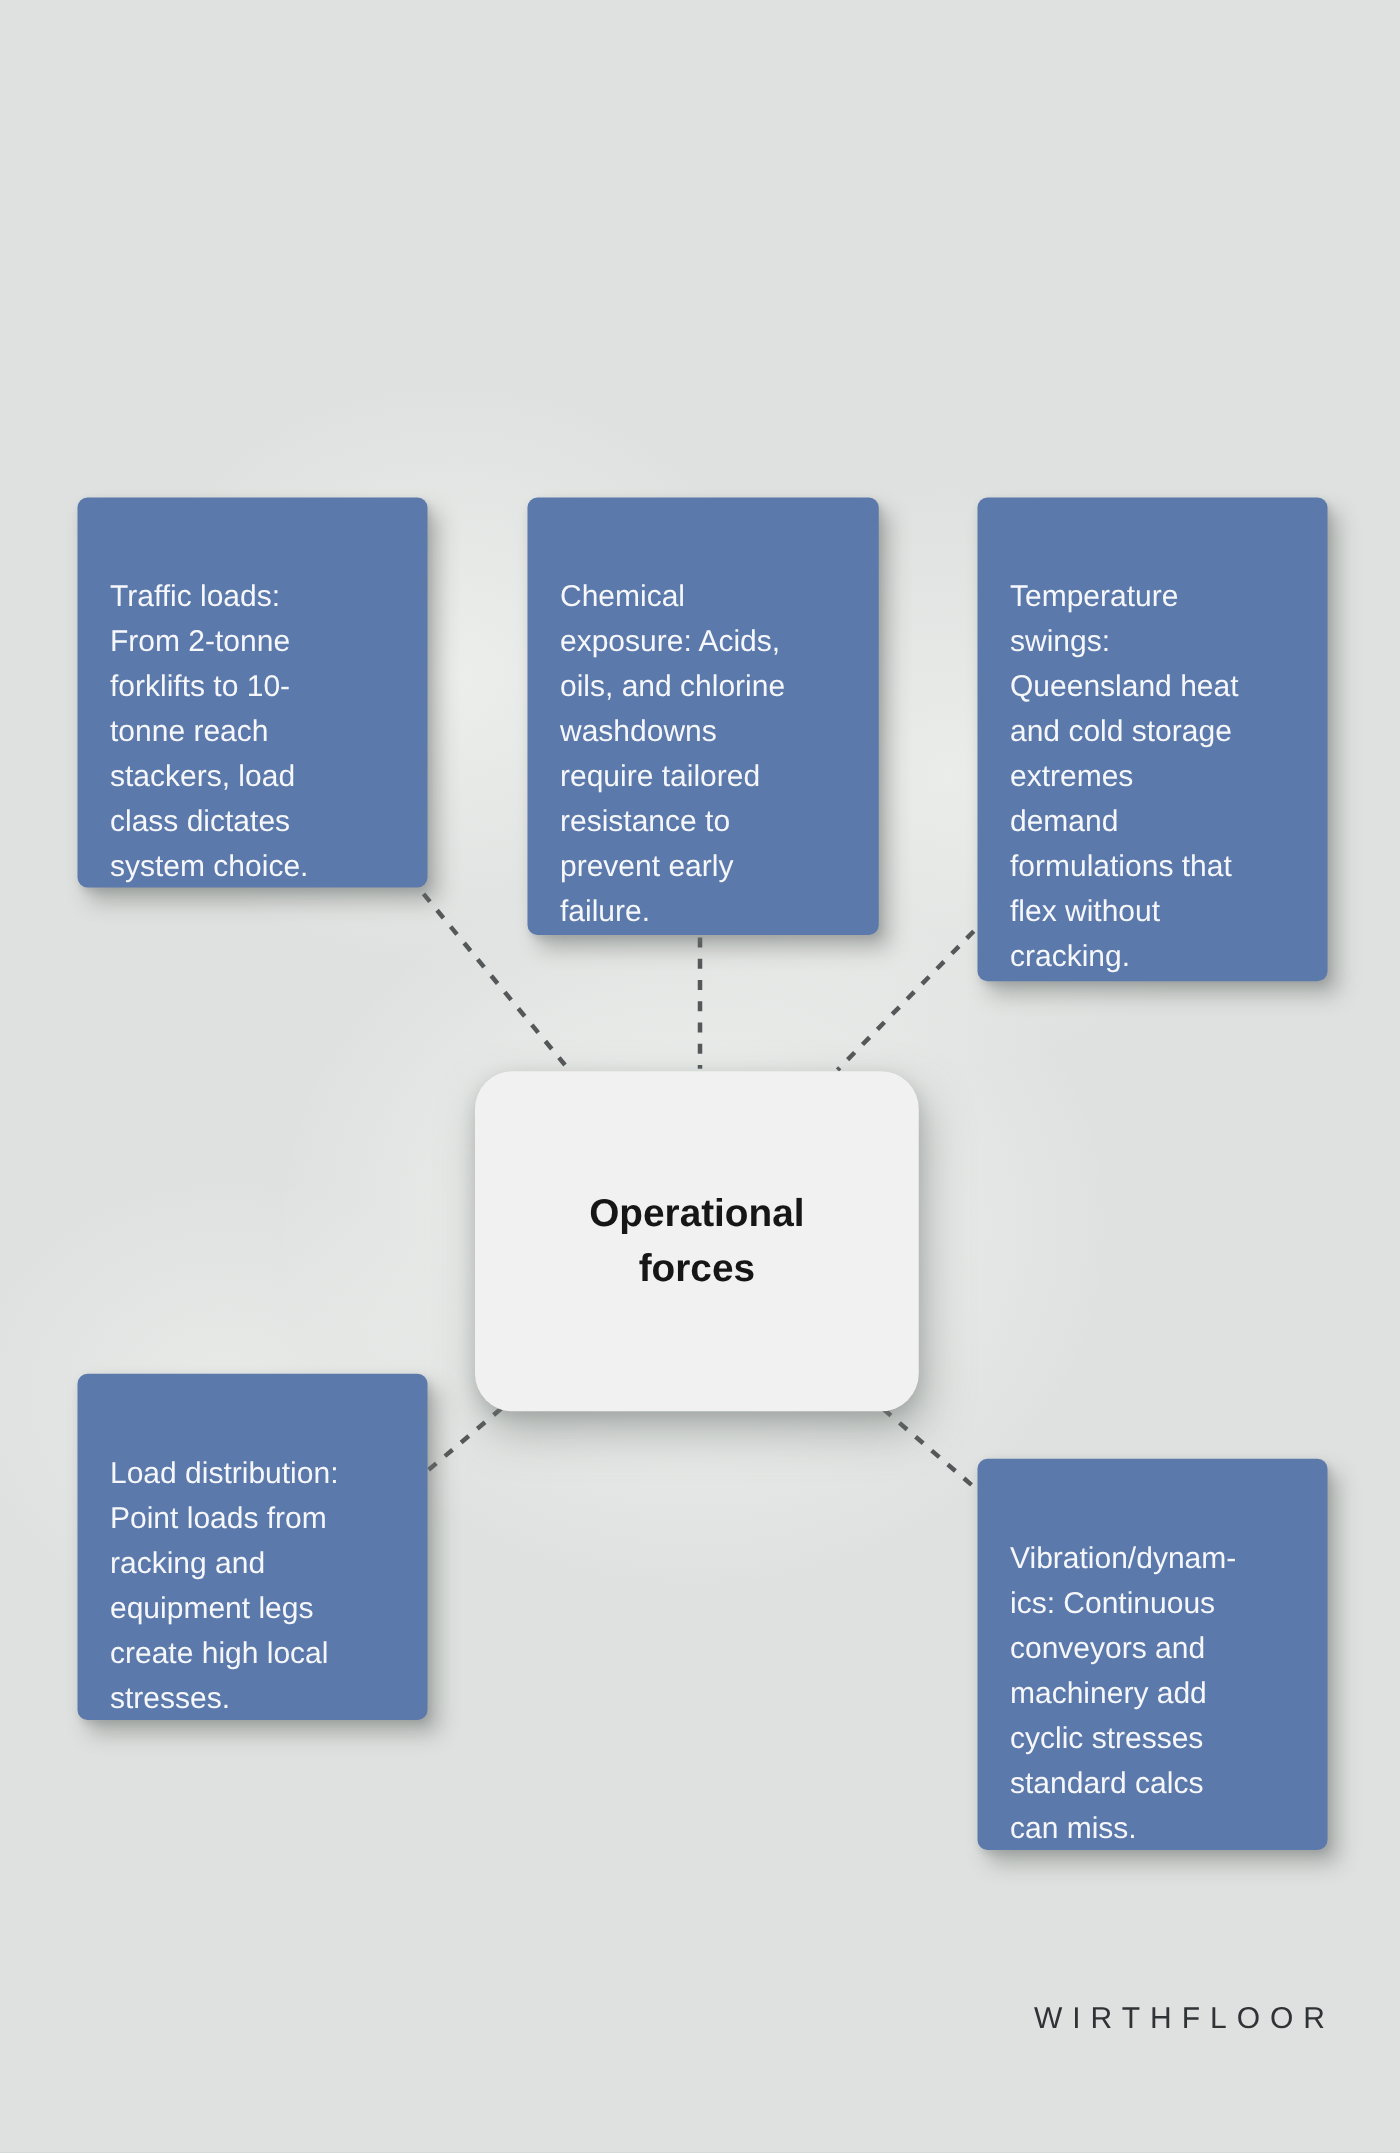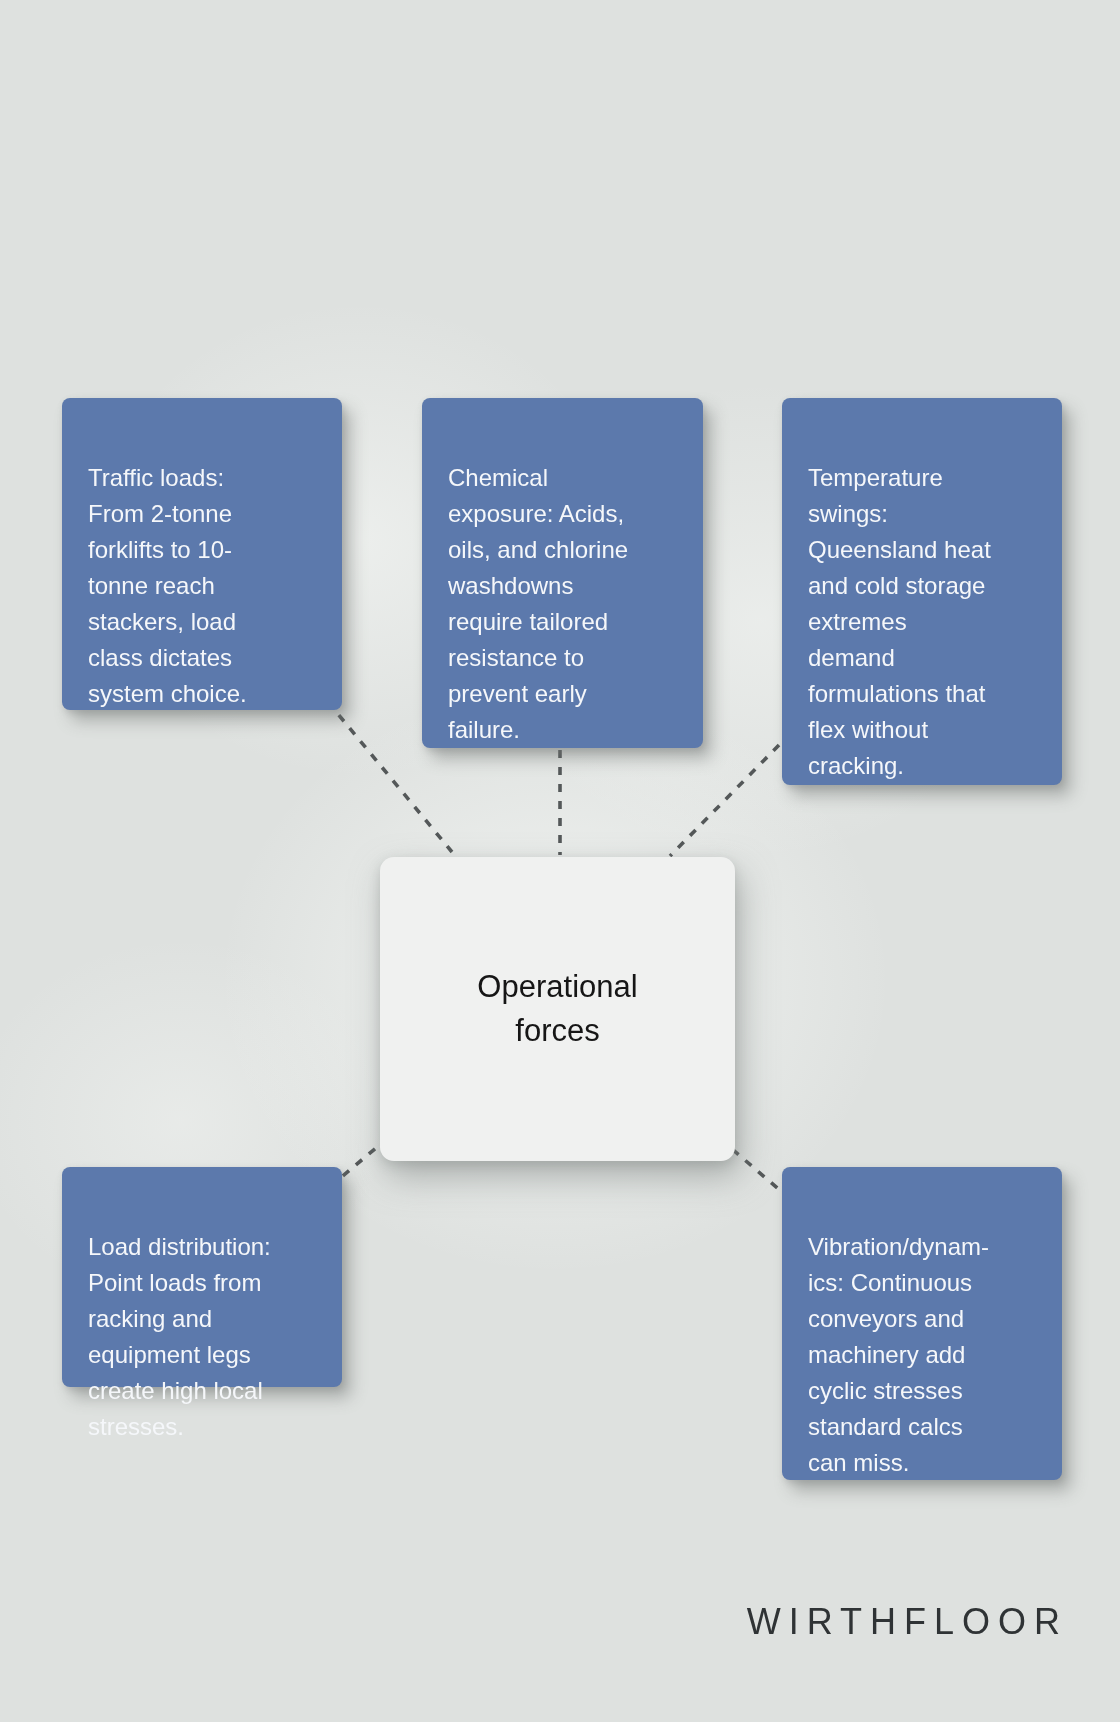--- a/index.html
+++ b/index.html
@@ -65,49 +65,49 @@
     padding: 26px 16px 24px 26px;
     font-size: 24px;
     line-height: 36px;
     white-space: pre-line;
     box-shadow: 9px 11px 16px rgba(110, 116, 114, 0.45),
                 2px 3px 6px rgba(110, 116, 114, 0.25);
   }
   .node-traffic     { left: 62px;  top: 398px; width: 280px; height: 312px; }
   .node-chemical    { left: 422px; top: 398px; width: 281px; height: 350px; }
   .node-temperature { left: 782px; top: 398px; width: 280px; height: 387px; }
-  .node-load        { left: 62px;  top: 1167px; width: 280px; height: 220px; }
+  .node-load        { left: 62px;  top: 1099px; width: 280px; height: 277px; }
   .node-vibration   { left: 782px; top: 1167px; width: 280px; height: 313px; }
 
   .center-node {
     position: absolute;
     z-index: 2;
     left: 380px; top: 857px;
-    width: 355px; height: 304px;
+    width: 355px; height: 272px;
     background: var(--center_bg, #f0f1f0);
-    border-radius: 14px;
+    border-radius: 30px;
     display: flex;
     align-items: center;
     justify-content: center;
     text-align: center;
     font-size: 31px;
     line-height: 44px;
-    font-weight: 400;
+    font-weight: 700;
     color: var(--center_text, #161616);
     white-space: pre-line;
     box-shadow: 6px 16px 34px rgba(118, 124, 122, 0.5),
                 0 4px 12px rgba(118, 124, 122, 0.28);
   }
 
   .brand {
     position: absolute;
     z-index: 2;
     top: 1601px;
     right: 52px;
-    font-size: 36px;
+    font-size: 24px;
     letter-spacing: 8px;
     font-weight: 400;
     color: var(--brand_text, #2f3335);
   }
 </style>
 </head>
 <body>
 
 <div class="canvas">
 

